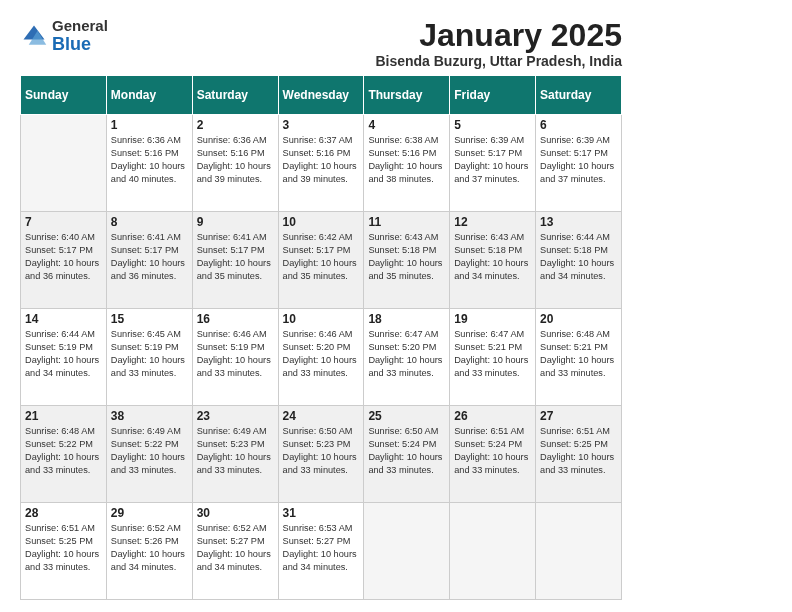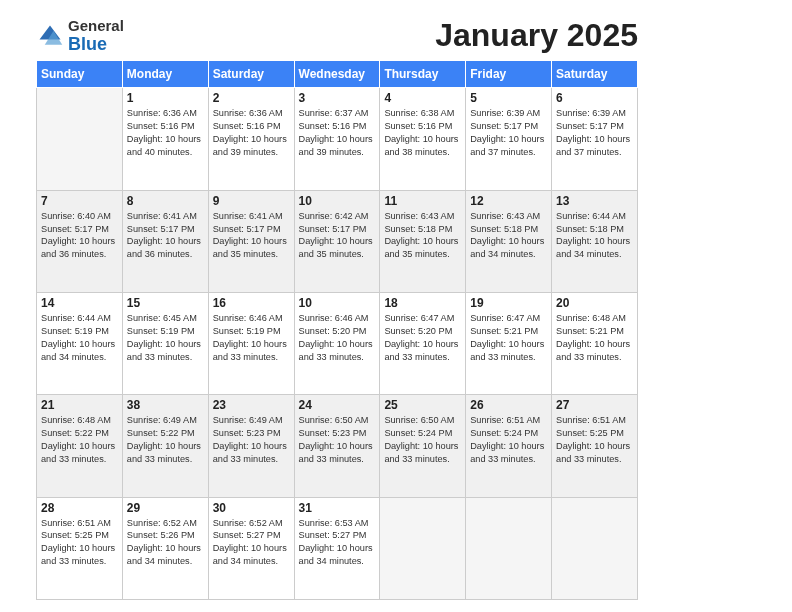--- a/index.html
+++ b/index.html
@@ -9,21 +9,20 @@
       background: #fff;
       font-family: Arial, sans-serif;
       overflow: hidden;
     }
     .page {
       width: 642px;
       height: 612px;
       padding: 18px 20px 12px 20px;
       display: flex;
       flex-direction: column;
-      margin-left: 16px;
     }
     .header {
       display: flex;
       align-items: flex-start;
       justify-content: space-between;
       margin-bottom: 6px;
     }
     .logo {
       display: flex;
       align-items: center;
@@ -62,25 +61,25 @@
       color: #333;
       font-weight: bold;
     }
     .calendar {
       flex: 1;
       border-collapse: collapse;
       width: 100%;
       table-layout: fixed;
     }
     .calendar th {
-      background: #3b82f6;
+      background: #0f766e;
       color: #fff;
       font-size: 12px;
       font-weight: bold;
-      padding: 6px 4px;
+      padding: 12px 4px;
       text-align: left;
       border: 1px solid #fff;
     }
     .calendar td {
       border: 1px solid #ccc;
       vertical-align: top;
       padding: 3px 4px;
       font-size: 9.5px;
       color: #333;
       height: 82px;
@@ -115,20 +114,21 @@
         <polygon points="16,4 28,20 4,20" fill="#2e6db4"></polygon>
         <polygon points="20,10 30,26 10,26" fill="#5a9fd4" opacity="0.7"></polygon>
       </svg>
       <div class="logo-text">
         <span class="logo-general">General</span>
         <span class="logo-blue">Blue</span>
       </div>
     </div>
     <div class="title-block">
       <div class="month-title">January 2025</div>
+      <div class="location">Bisenda Buzurg, Uttar Pradesh, India</div>
     </div>
   </div>
 
   <table class="calendar">
     <thead>
       <tr>
         <th>Sunday</th>
         <th>Monday</th>
         <th>Saturday</th>
         <th>Wednesday</th>

